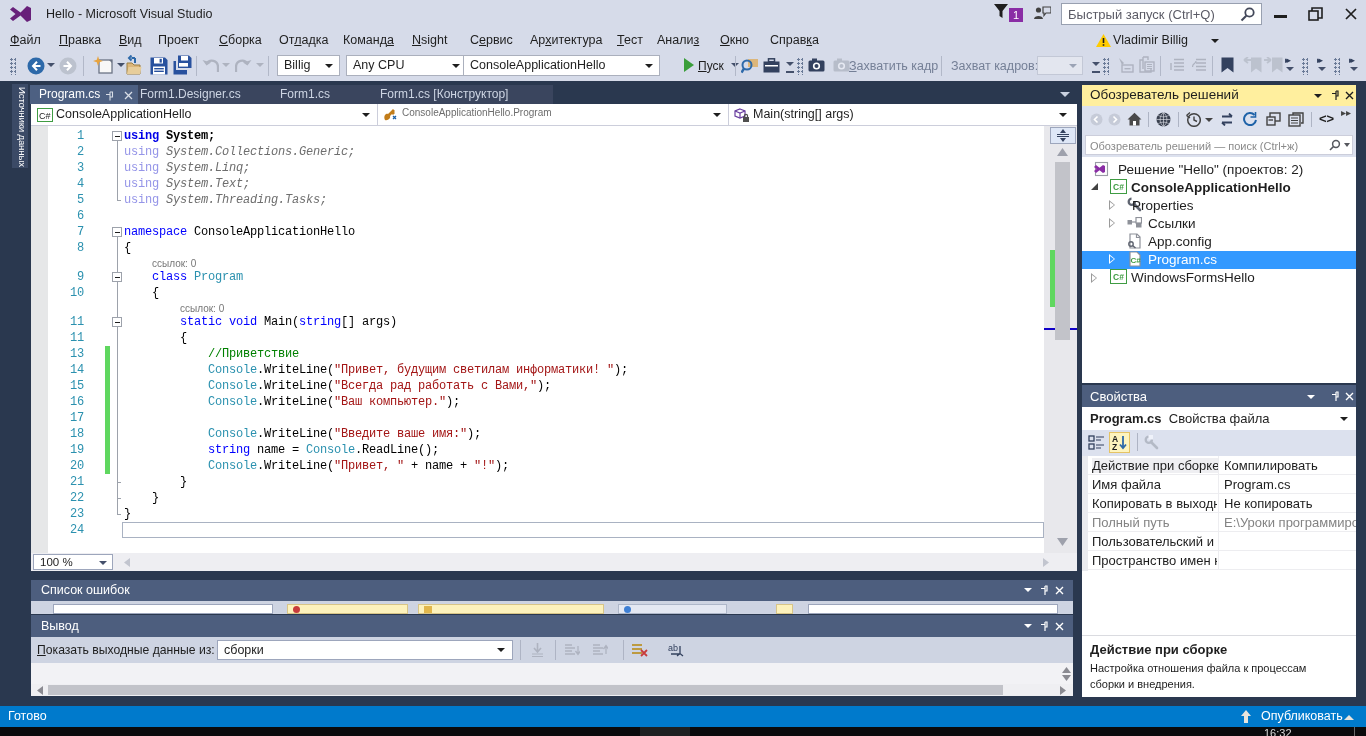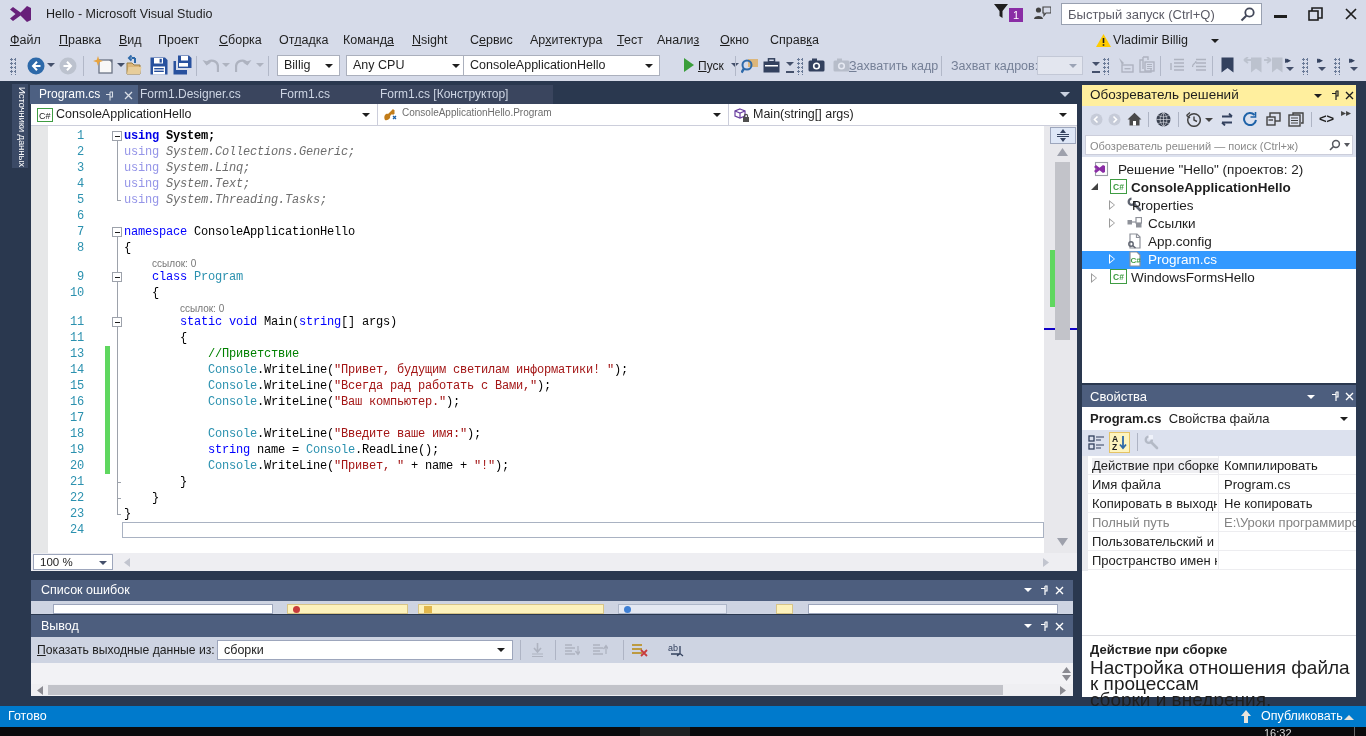--- a/index.html
+++ b/index.html
@@ -679,21 +679,21 @@
         <span class="pl">Пользовательский и</span>
         <span class="pv"></span>
       </div>
     <div class="abs pgrow" style="top:166px">
         <span class="pl">Пространство имен н</span>
         <span class="pv"></span>
       </div>
 
     <div class="abs" style="left:0;top:250px;width:274px;height:1px;background:#DADBE0"></div>
     <div class="abs" style="left:8px;top:257px;font-size:13px;font-weight:bold">Действие при сборке</div>
-    <div class="abs" style="left:8px;top:275px;font-size:19px;line-height:16px">Настройка отношения файла к процессам<br>сборки и внедрения.</div>
+    <div class="abs" style="left:8px;top:275px;font-size:11px;line-height:16px">Настройка отношения файла к процессам<br>сборки и внедрения.</div>
   </div>
 
   <div class="abs" id="statusbar">
     <div class="abs" style="left:8px;top:3px;font-size:12.5px">Готово</div>
     <svg class="abs" style="left:1240px;top:4px" width="12" height="13" viewBox="0 0 12 13">
       <path d="M6,0 L11,6 L8,6 L8,13 L4,13 L4,6 L1,6 Z" fill="#E8E4DC"></path>
     </svg>
     <div class="abs" style="left:1261px;top:3px;font-size:12.5px">Опубликовать</div>
     <div class="abs" style="left:1344px;top:9px;width:0;height:0;border-left:5px solid transparent;border-right:5px solid transparent;border-bottom:5px solid #E8E4DC"></div>
   </div>

